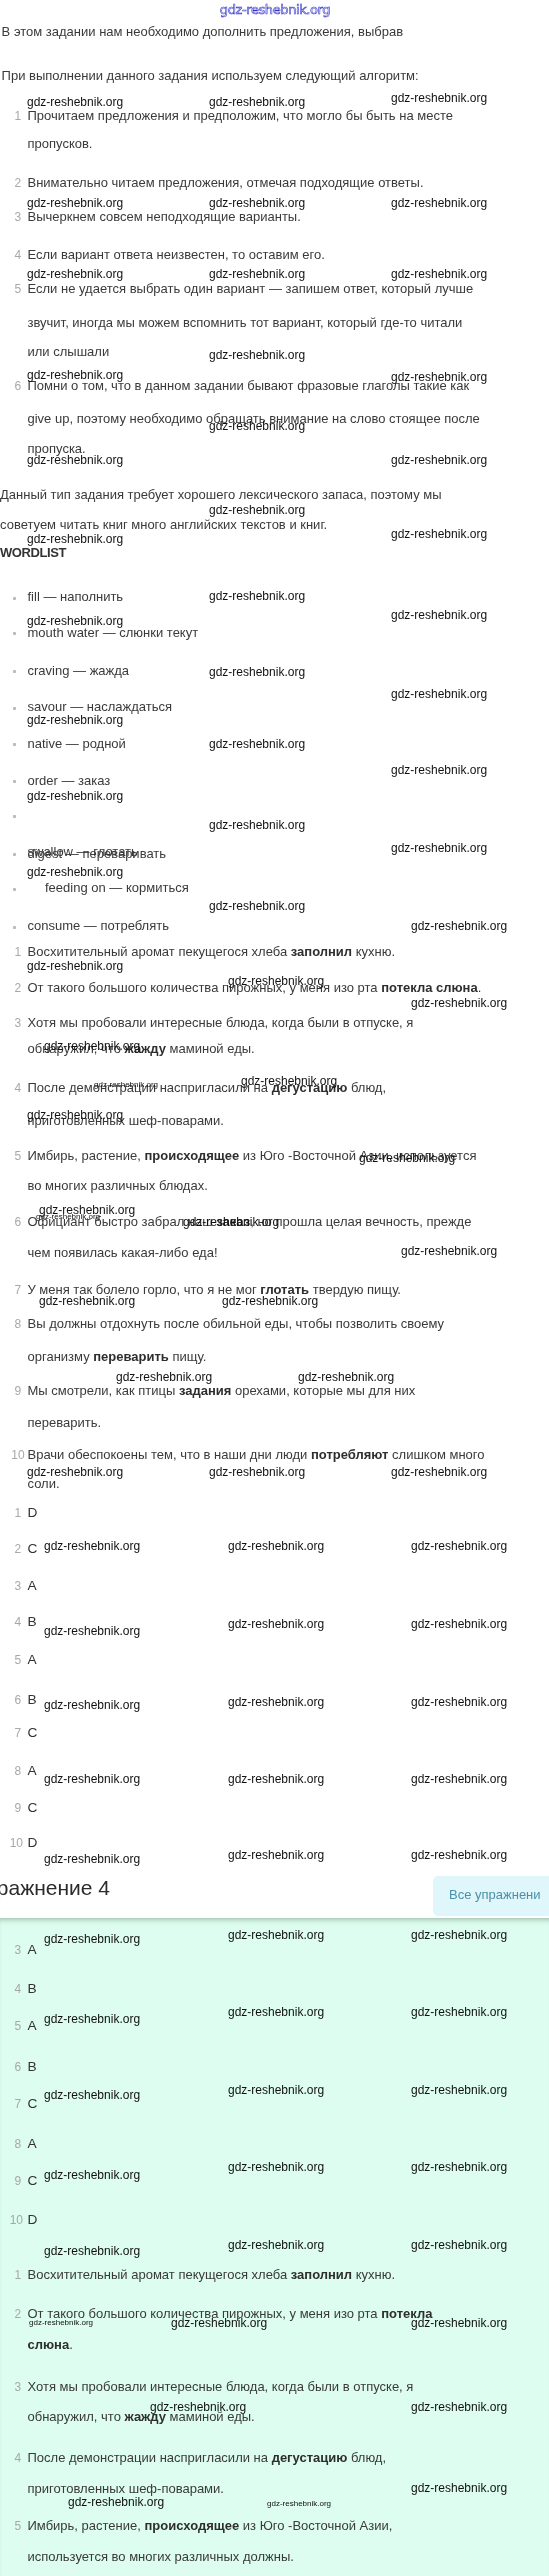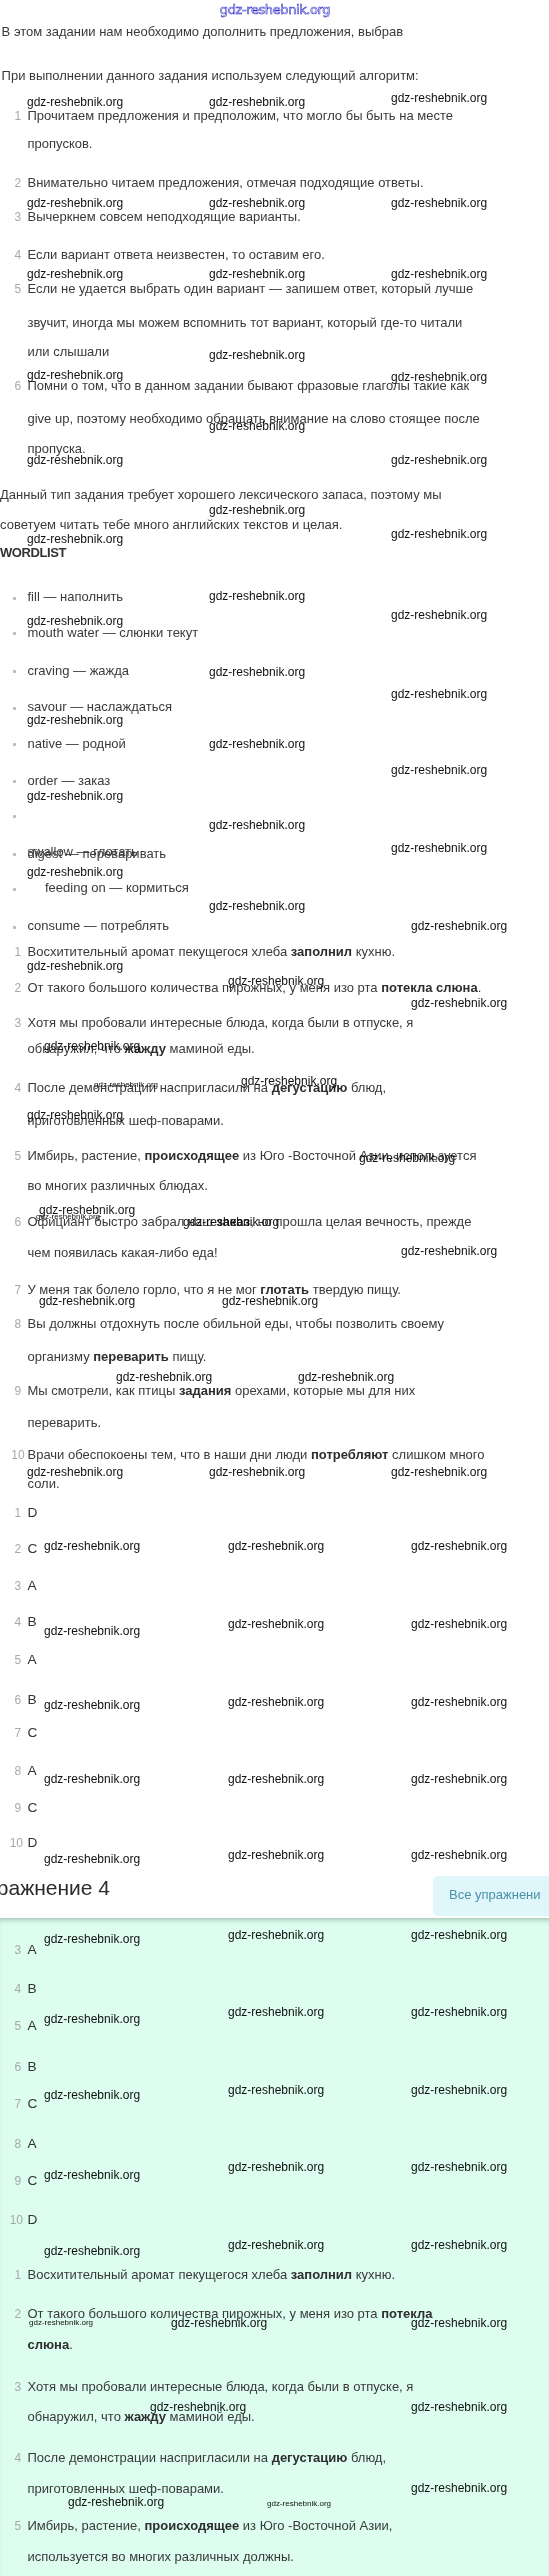--- a/index.html
+++ b/index.html
@@ -51,21 +51,21 @@
   <div class="abs txt" style="left:27.5px;top:315px;">звучит, иногда мы можем вспомнить тот вариант, который где-то читали</div>
   <div class="abs txt" style="left:27.5px;top:344px;">или слышали</div>
 
   <span class="num" style="left:14.6px;top:378px;">6</span>
   <div class="abs txt" style="left:27.5px;top:378px;">Помни о том, что в данном задании бывают фразовые глаголы такие как</div>
   <div class="abs txt" style="left:27.5px;top:411px;">give up, поэтому необходимо обращать внимание на слово стоящее после</div>
   <div class="abs txt" style="left:27.5px;top:441px;">пропуска.</div>
 </div>
 
 <div class="abs txt" style="left:0;top:487px;">Данный тип задания требует хорошего лексического запаса, поэтому мы</div>
-<div class="abs txt" style="left:0;top:517px;">советуем читать тебе много английских текстов и целая.</div>
+<div class="abs txt" style="left:0;top:517px;">советуем читать книг много английских текстов и книг.</div>
 
 <div class="abs wordlist-title" style="left:0;top:545px;">WORDLIST</div>
 <div>
   <span class="bullet" style="left:13px;top:597px;"></span>
   <div class="abs txt" style="left:27.5px;top:589px;">fill — наполнить</div>
   <span class="bullet" style="left:13px;top:632px;"></span>
   <div class="abs txt" style="left:27.5px;top:625px;">mouth water — слюнки текут</div>
   <span class="bullet" style="left:13px;top:670px;"></span>
   <div class="abs txt" style="left:27.5px;top:663px;">craving — жажда</div>
   <span class="bullet" style="left:13px;top:707px;"></span>

